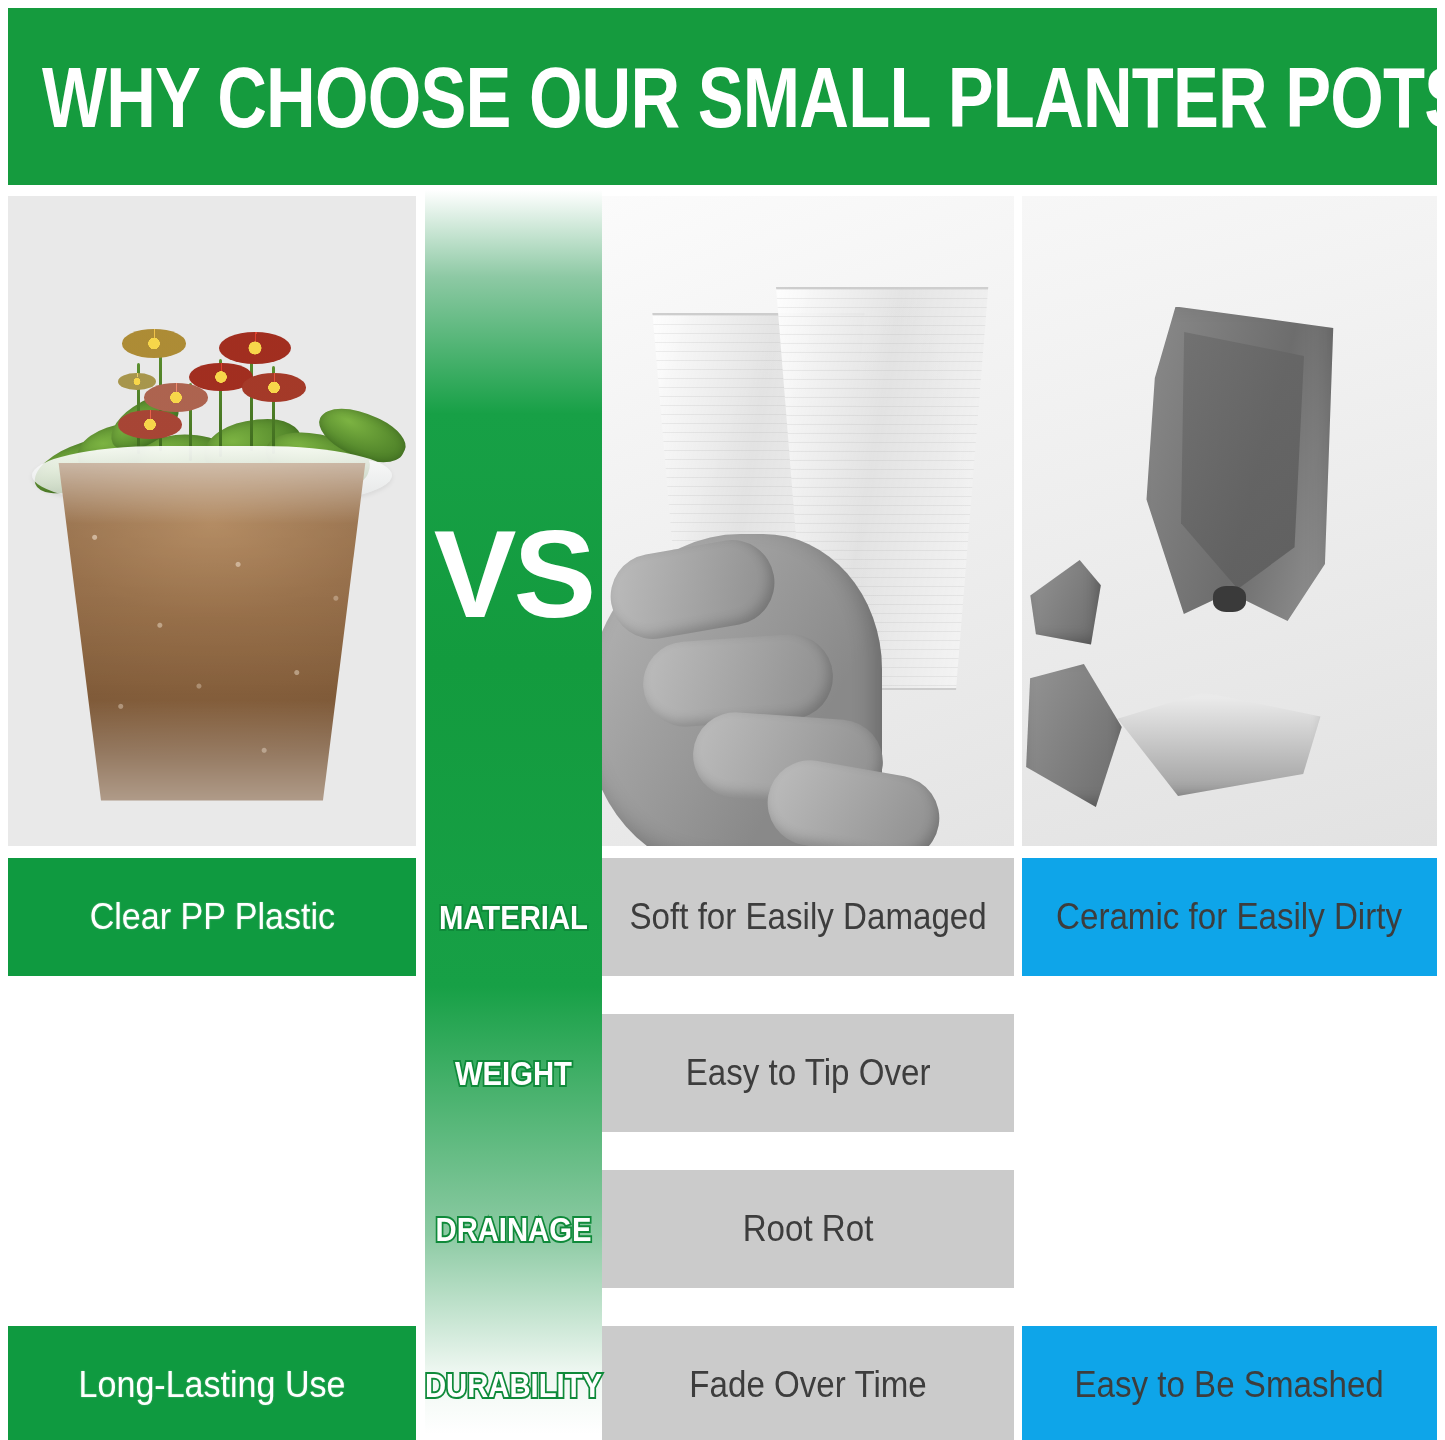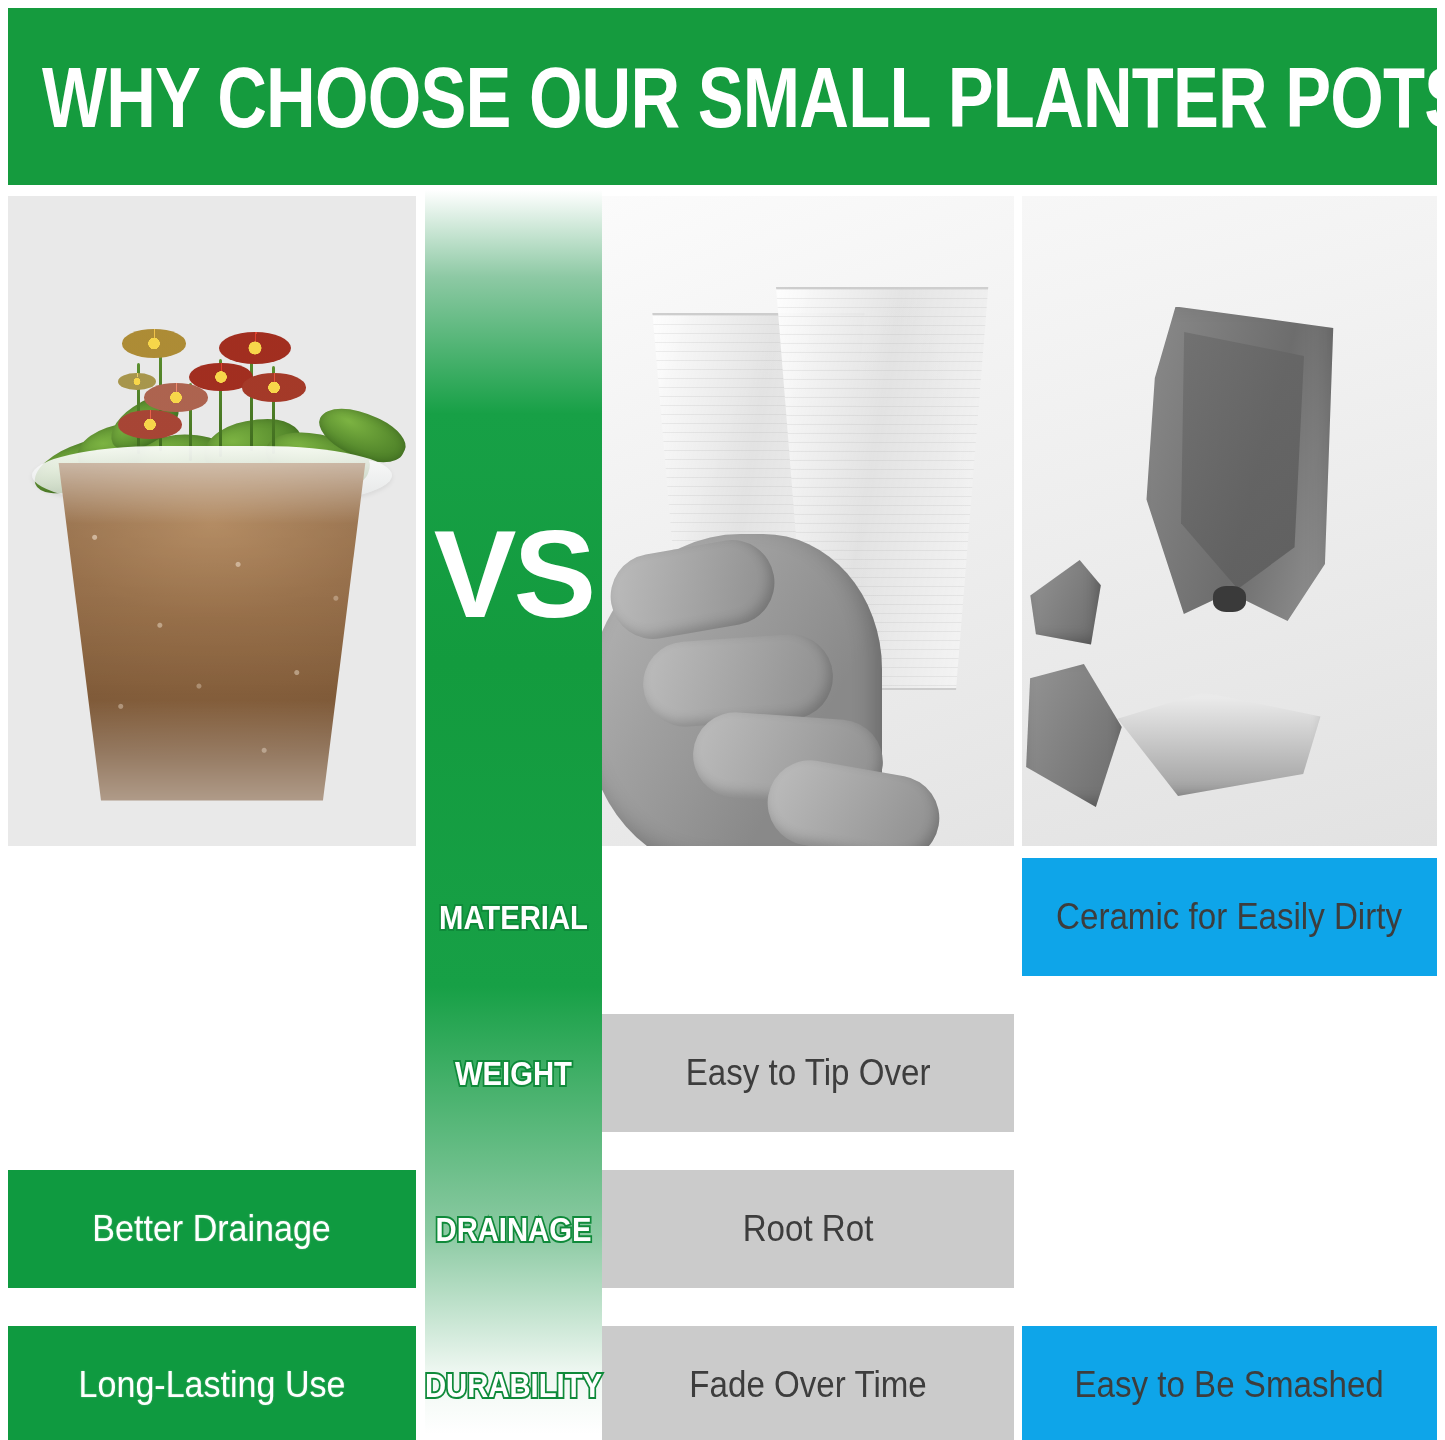--- a/index.html
+++ b/index.html
@@ -320,37 +320,40 @@
   </div>
 </div>
 
 <div class="center-band">
   <div class="vs-text">VS</div>
 </div>
 
 <div class="rows">
 
   <div class="row">
+    <div class="cell cell-ours">
+      <span>Clear PP Plastic</span>
+    </div>
     <div class="cell cell-label">MATERIAL</div>
+    <div class="cell cell-rivalA">
+      <span>Soft for Easily Damaged</span>
+    </div>
     <div class="cell cell-rivalB">
       <span>Ceramic for Easily Dirty</span>
     </div>
   </div>
 
   <div class="row tight">
     <div class="cell cell-label">WEIGHT</div>
     <div class="cell cell-rivalA">
       <span>Easy to Tip Over</span>
     </div>
   </div>
 
   <div class="row">
-    <div class="cell cell-ours">
-      <span>Better Drainage</span>
-    </div>
     <div class="cell cell-label">DRAINAGE</div>
     <div class="cell cell-rivalA">
       <span>Root Rot</span>
     </div>
   </div>
 
   <div class="row">
     <div class="cell cell-ours">
       <span>Long-Lasting Use</span>
     </div>

